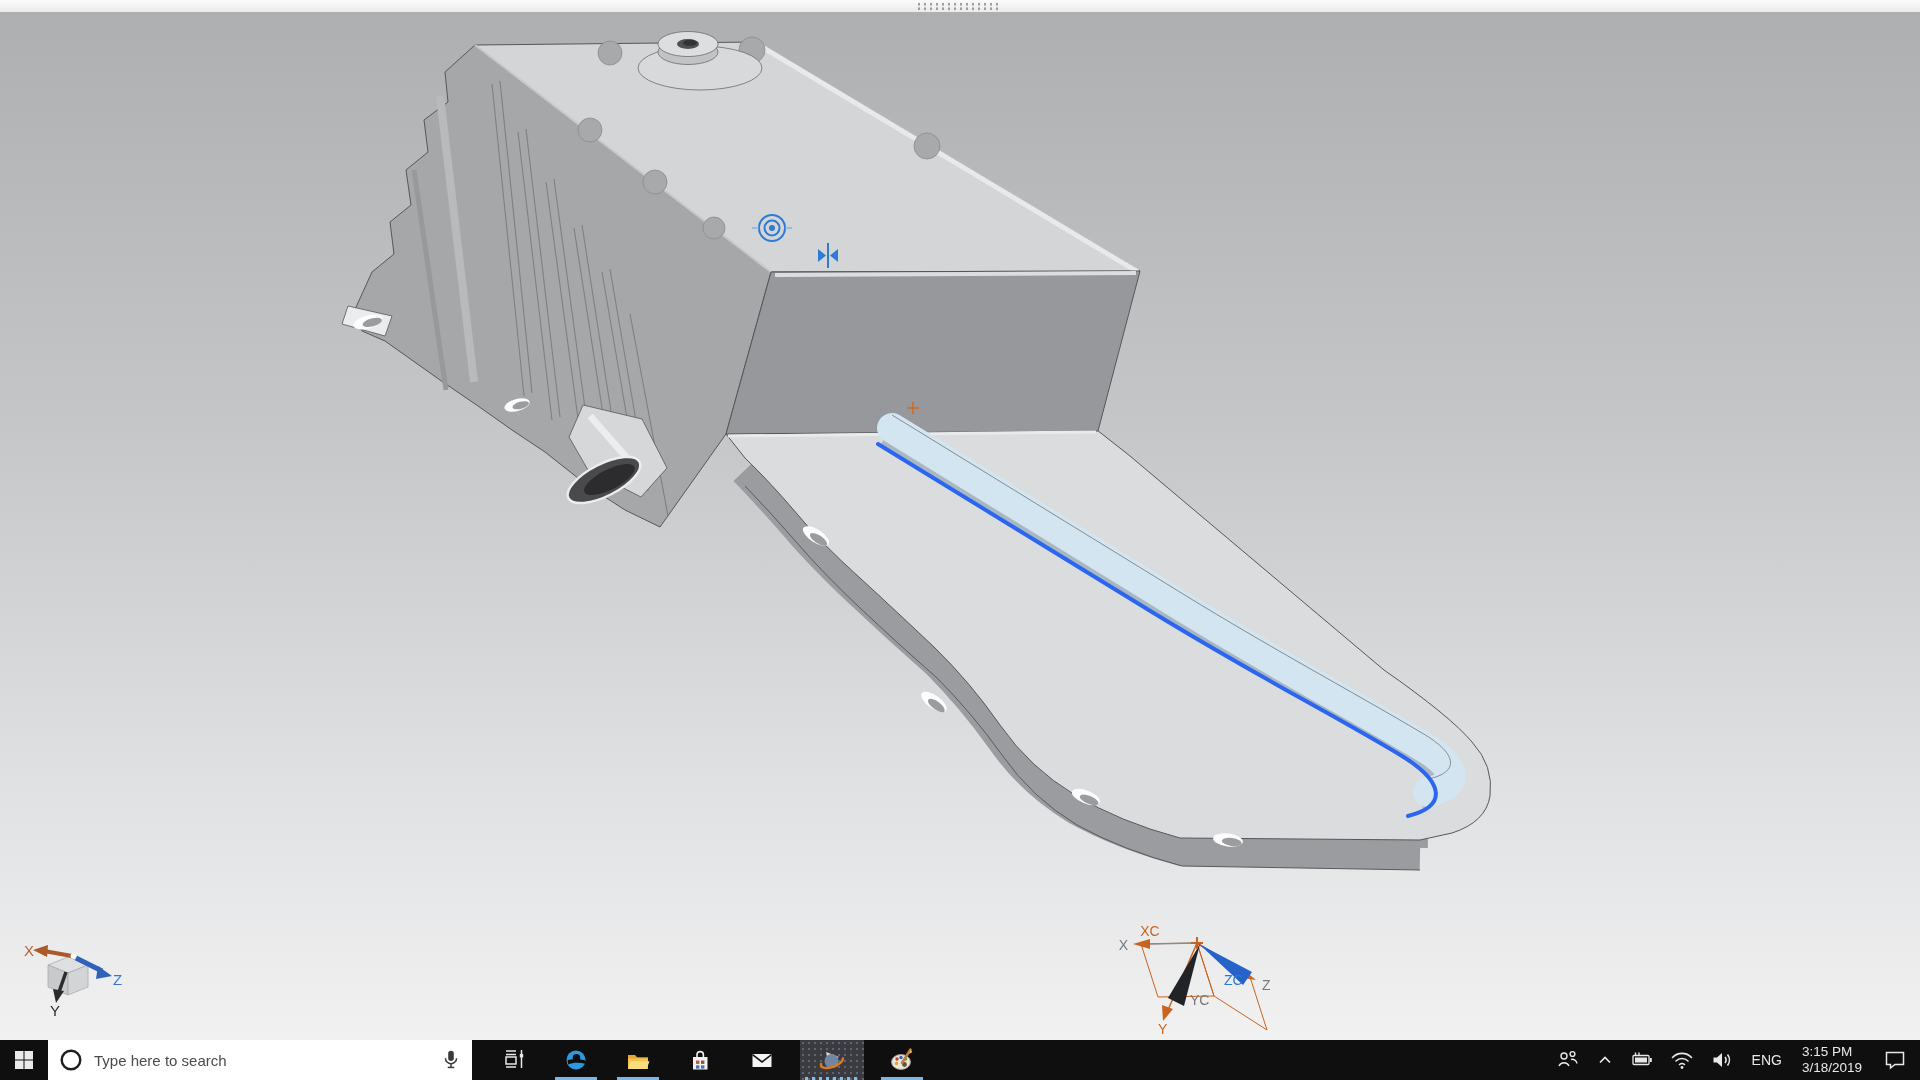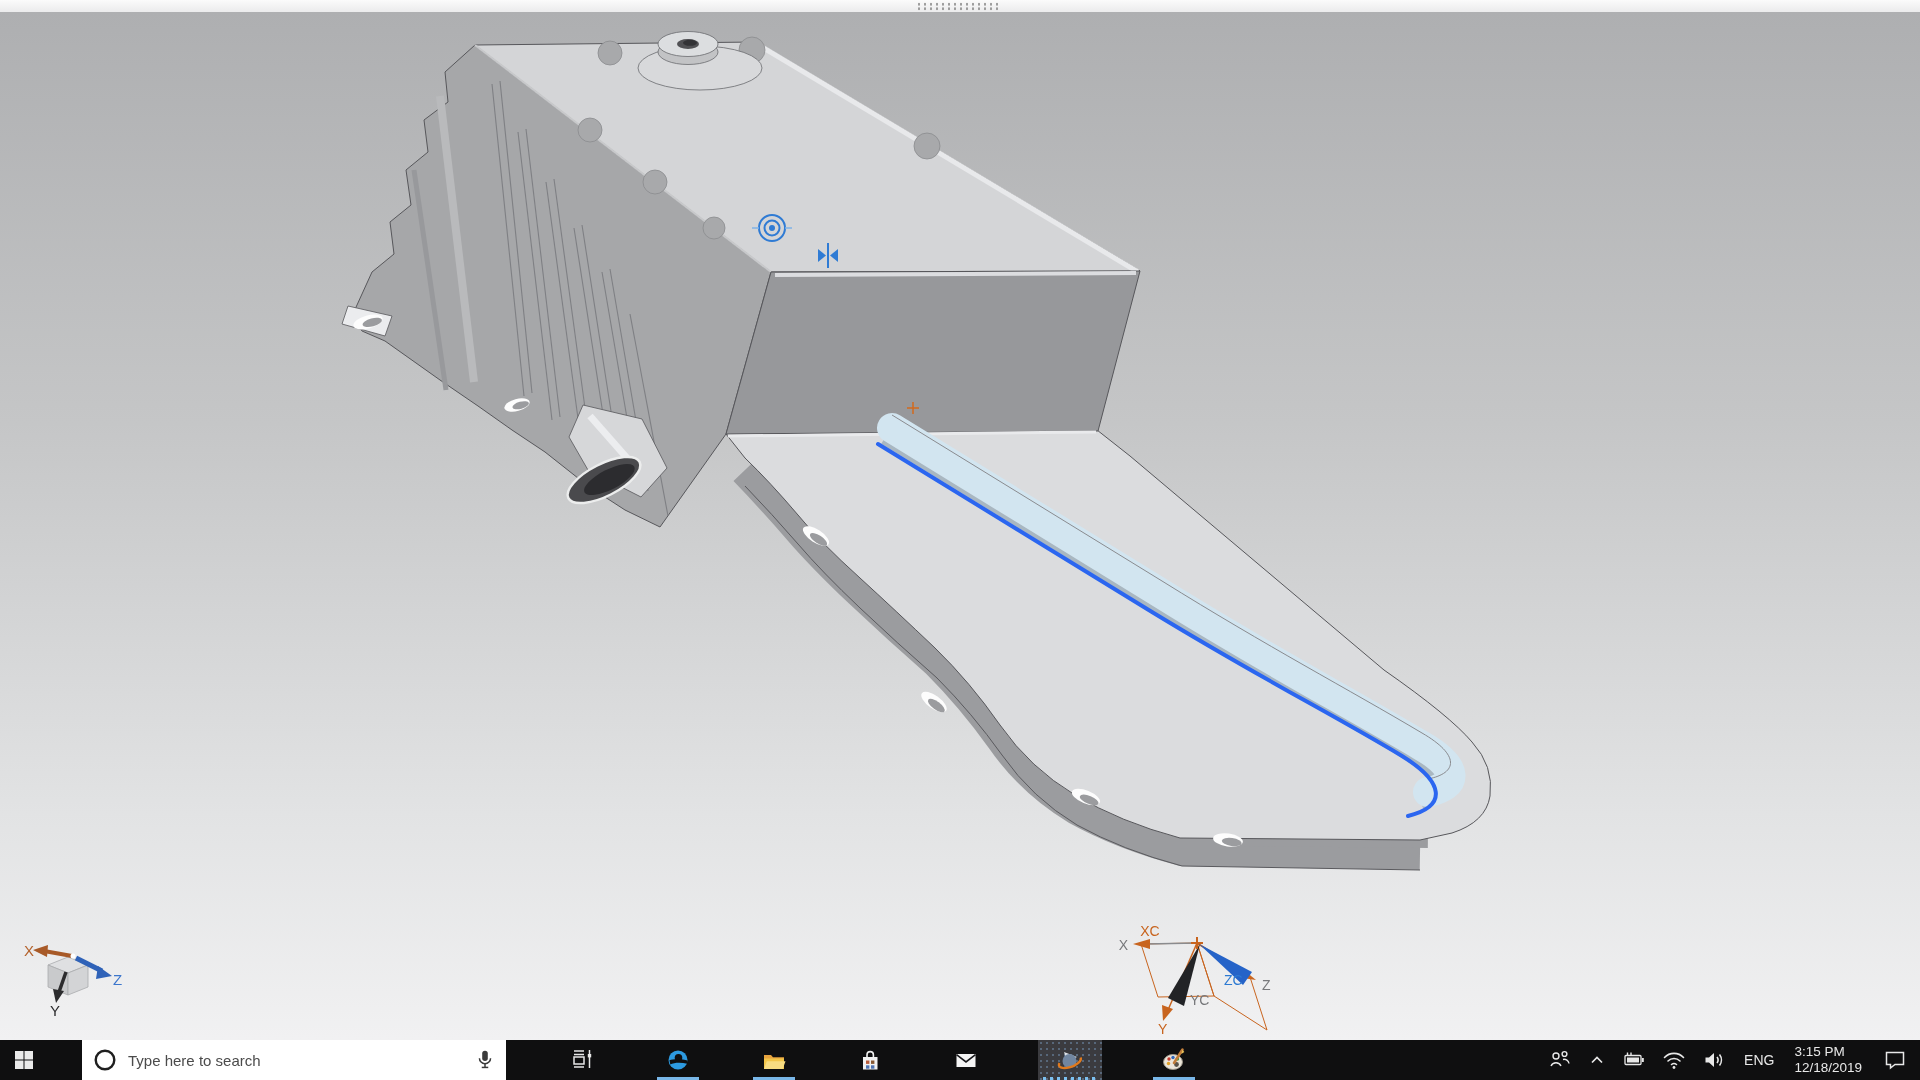--- a/index.html
+++ b/index.html
@@ -12,21 +12,21 @@
   .grip{position:absolute;top:2px;left:916px;width:86px;height:9px;
     background-image:radial-gradient(circle,#9a9a9a 1px,transparent 1.3px);
     background-size:6px 4.5px;}
 
   
   #viewport{position:absolute;top:12px;left:0;width:1920px;height:1028px;display:block;}
   svg text{font-family:"Liberation Sans","DejaVu Sans",sans-serif;}
 
   
   .taskbar{position:absolute;left:0;bottom:0;width:1920px;height:40px;background:#0f0f10;
-    display:flex;align-items:center;color:#e8e8e8;gap:34px;}
+    display:flex;align-items:center;color:#e8e8e8;}
   .start{width:48px;height:40px;background:#0f0f10;border:0;display:flex;align-items:center;
     justify-content:center;padding:0;cursor:pointer;}
   .searchbox{width:424px;height:40px;background:#ffffff;display:flex;align-items:center;}
   .searchbox .cortana{margin-left:10px;display:flex;}
   .searchbox input{flex:1;border:0;outline:0;font-size:15px;color:#4b4b4b;margin-left:8px;
     font-family:"Liberation Sans","DejaVu Sans",sans-serif;background:transparent;}
   .searchbox input::placeholder{color:#4b4b4b;opacity:1;}
   .searchbox .mic{margin-right:8px;display:flex;}
   .appbtn{position:relative;width:48px;height:40px;margin-left:14px;display:flex;
     align-items:center;justify-content:center;}
@@ -349,21 +349,21 @@
         <svg width="26" height="26" viewBox="0 0 26 26">
           <path d="M4.5 10.5 h3.5 l5 -4.5 v14 l-5 -4.5 H4.5 Z" fill="#e8e8e8"></path>
           <path d="M16 10 a5 5 0 0 1 0 6 M18.5 7.5 a9 9 0 0 1 0 11" stroke="#e8e8e8" fill="none" stroke-width="1.6"></path>
         </svg>
       </div>
       <div class="tray-item lang">
         <span>ENG</span>
       </div>
       <div class="clock">
         <div>3:15 PM</div>
-        <div>12/18/2019</div>
+        <div>3/18/2019</div>
       </div>
       <div class="tray-item actioncenter">
         <svg width="26" height="26" viewBox="0 0 26 26">
           <path d="M4.5 5.5 h17 v12 h-8.5 l-4.5 3.5 v-3.5 h-4 Z" fill="none" stroke="#e8e8e8" stroke-width="1.5"></path>
         </svg>
       </div>
     </div>
   </div>
 </div>
 

